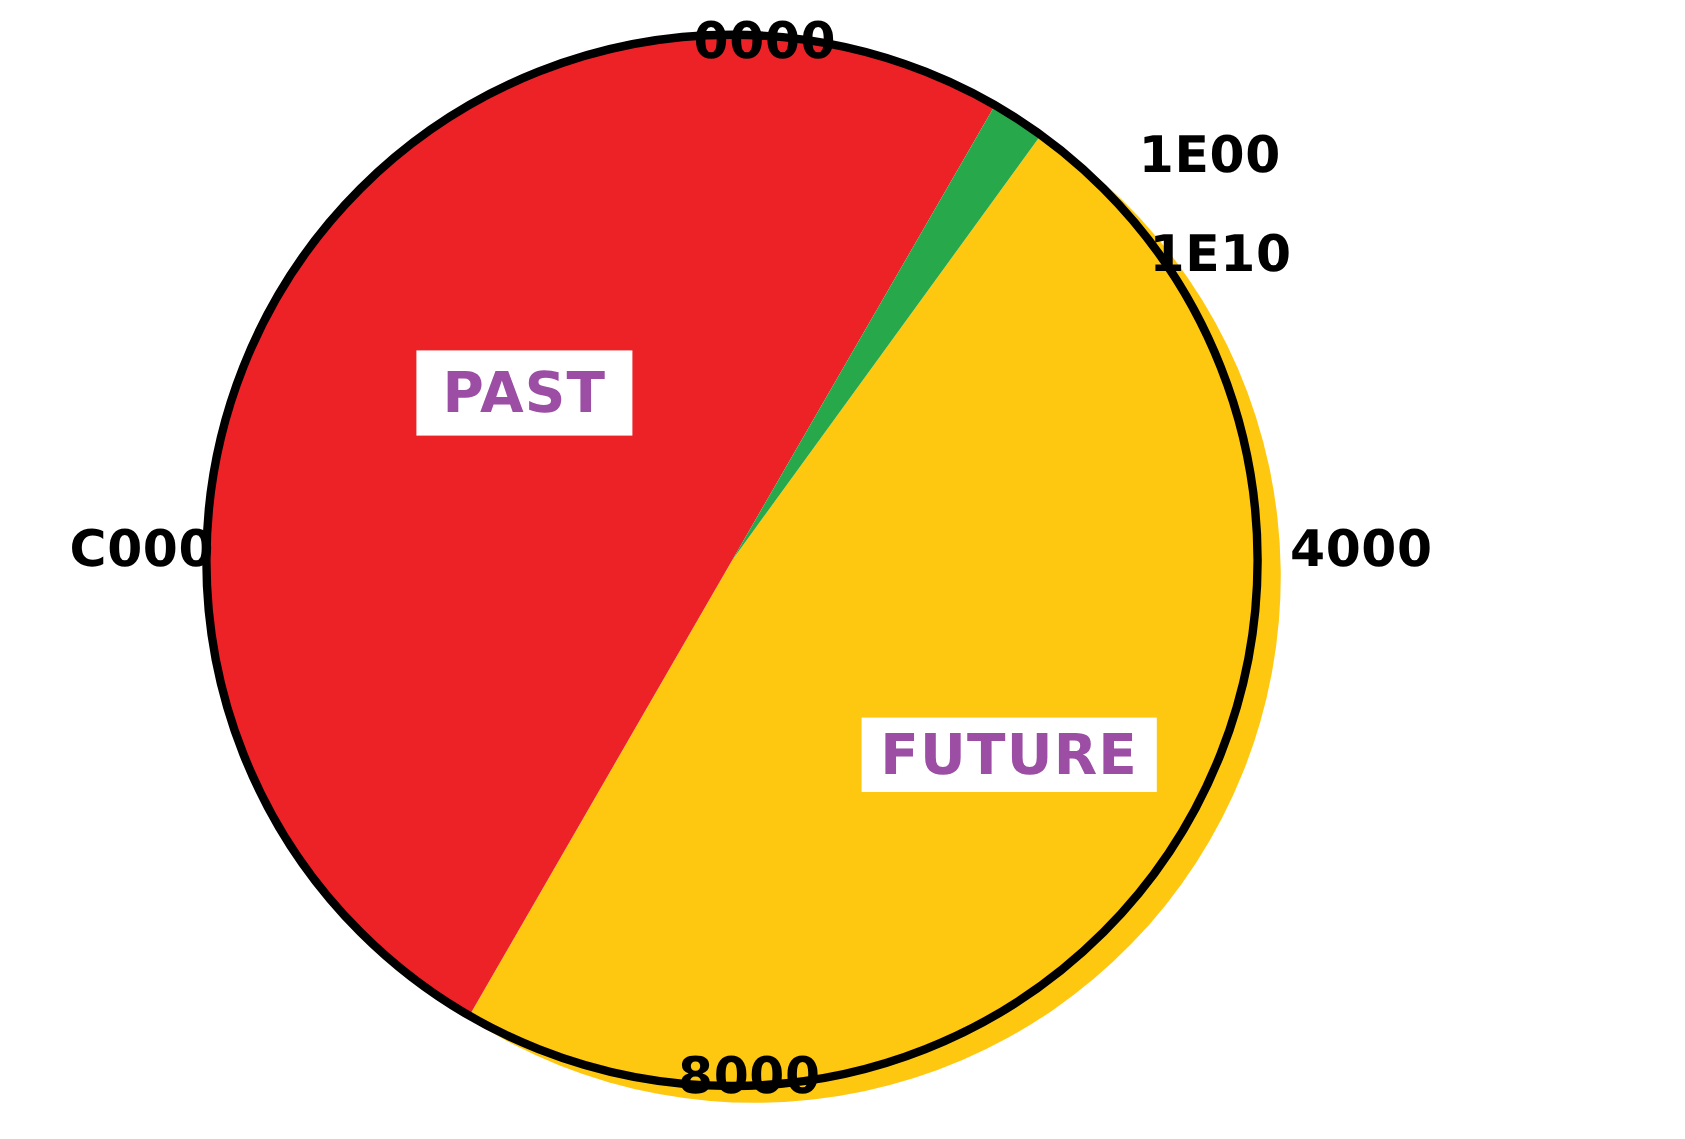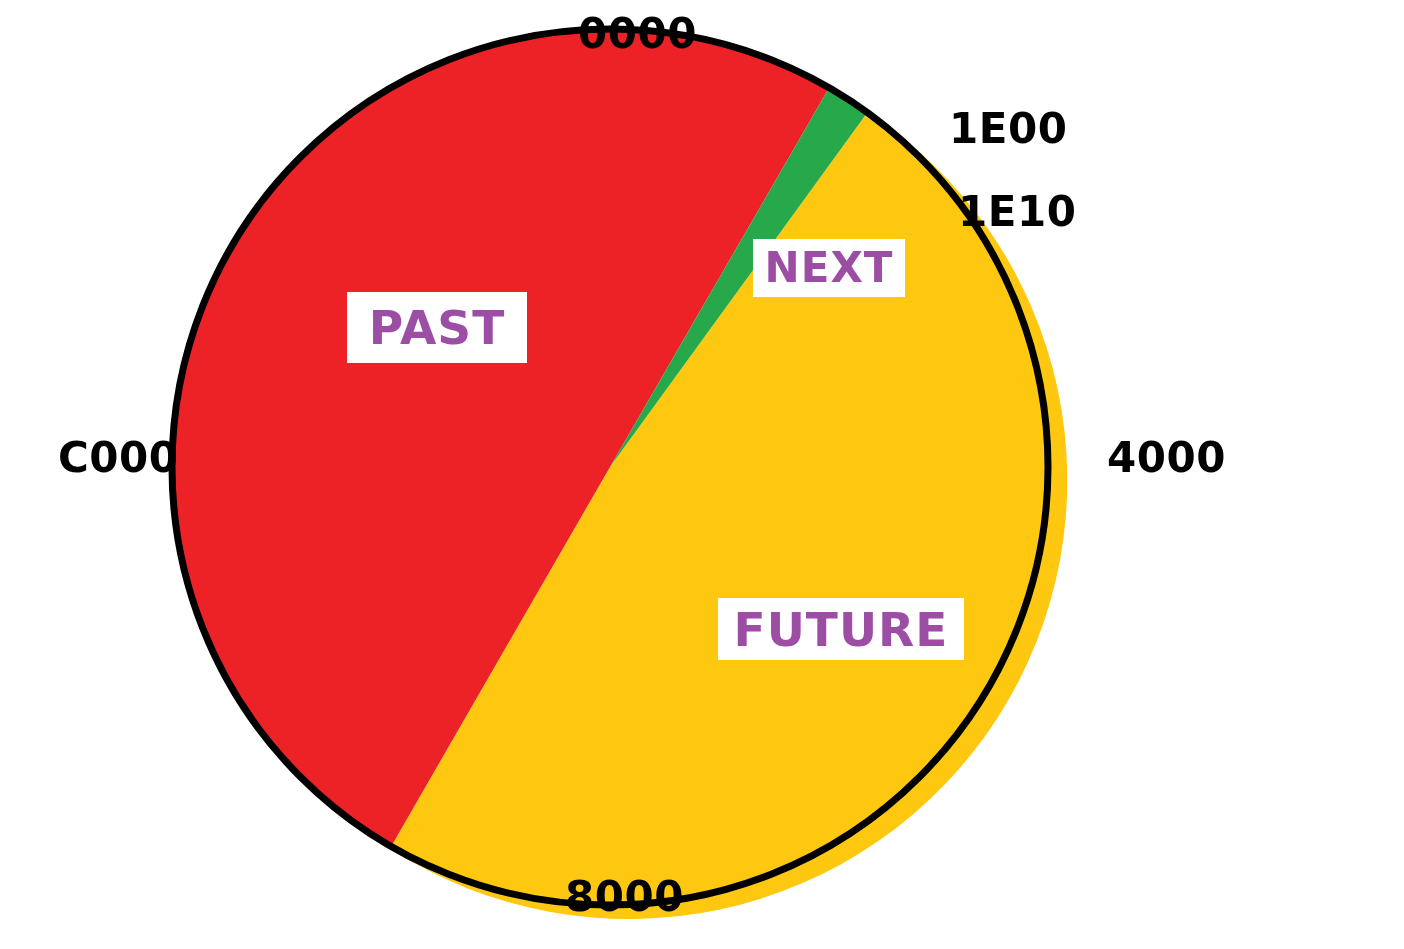--- a/index.html
+++ b/index.html
@@ -36,21 +36,21 @@
     font-weight: bold;
     font-size: 42px;
     color: #000000;
     white-space: nowrap;
     line-height: 1;
     letter-spacing: 0.5px;
   }
   .tick-0000 { left: 578px;  top: 13px; }
   .tick-1e00 { left: 949px;  top: 108px; }
   .tick-1e10 { left: 958px;  top: 155px; margin-top: 36px; }
-  .tick-4000 { left: 1075px; top: 437px; margin-left: 32px; }
+  .tick-4000 { left: 1075px; top: 437px; }
   .tick-8000 { left: 565px;  top: 876px; }
   .tick-c000 { left: 58px;   top: 437px; }
 
   
   .region-label {
     position: absolute;
     background: #ffffff;
     color: #9C4DA4;
     font-family: "DejaVu Sans", sans-serif;
     font-weight: bold;
@@ -103,16 +103,15 @@
   </svg>
 
   <div class="tick-label tick-0000">0000</div>
   <div class="tick-label tick-1e00">1E00</div>
   <div class="tick-label tick-1e10">1E10</div>
   <div class="tick-label tick-4000">4000</div>
   <div class="tick-label tick-8000">8000</div>
   <div class="tick-label tick-c000">C000</div>
 
   <div class="region-label label-past">PAST</div>
-  <div class="region-label label-next">NEXT</div>
   <div class="region-label label-future">FUTURE</div>
 
 </div>
 
 </body></html>

